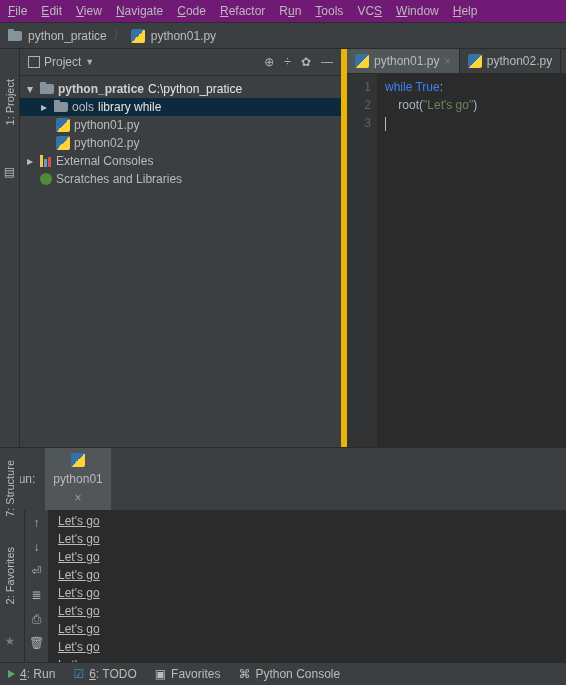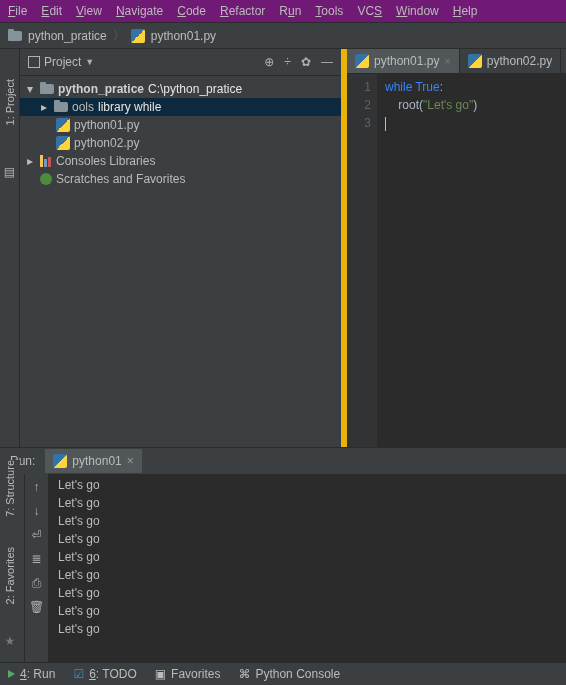--- a/index.html
+++ b/index.html
@@ -40,29 +40,29 @@
 .editor-body { flex: 1; display: flex; font-family: "Consolas", monospace; font-size: 12px; }
 .gutter { width: 30px; background: #313335; color: #606366; text-align: right; padding: 4px 6px 0 0; line-height: 18px; }
 .code { flex: 1; padding: 4px 8px 0 8px; line-height: 18px; white-space: pre; color: #a9b7c6; }
 .kw { color: #3b82f6; }
 .str { color: #6a8759; }
 .fn { color: #a9b7c6; }
 .cursor-line { border-left: 1px solid #bbbbbb; height: 14px; display: inline-block; vertical-align: middle; }
 .run-panel { height: 215px; border-top: 1px solid #2b2b2b; display: flex; flex-direction: column; }
 .run-header { display: flex; align-items: center; background: #3c3f41; }
 .run-label { padding: 6px 10px; }
-.run-tab { display: flex; align-items: center; gap: 5px; padding: 5px 8px; background: #515658; }
+.run-tab { display: flex; align-items: center; gap: 5px; padding: 5px 8px; background: #515658; flex-direction: column; }
 .run-body { flex: 1; display: flex; background: #2b2b2b; overflow: hidden; }
 .run-tools-col { width: 24px; background: #3c3f41; display: flex; flex-direction: column; align-items: center; padding-top: 6px; gap: 10px; }
 .run-tools-col2 { width: 24px; background: #3c3f41; display: flex; flex-direction: column; align-items: center; padding-top: 6px; gap: 10px; border-left: 1px solid #2b2b2b; }
 .ticon { width: 14px; height: 14px; display: flex; align-items: center; justify-content: center; color: #afb1b3; cursor: pointer; }
 .ticon.green { color: #59a869; }
 .ticon.red { color: #c75450; }
 .ticon.sel { background: #4b6eaf; border-radius: 2px; }
-.console-out { flex: 1; padding: 2px 10px; font-family: "Consolas", monospace; font-size: 12px; line-height: 18px; color: #bbbbbb; overflow: hidden; }
+.console-out { flex: 1; padding: 2px 10px; font-family: "Consolas", monospace; font-size: 12px; line-height: 18px; color: #bbbbbb; overflow: hidden; text-decoration: underline; }
 .statusbar { display: flex; align-items: center; background: #3c3f41; border-top: 1px solid #2b2b2b; padding: 4px 8px; gap: 18px; }
 .sb-item { display: flex; align-items: center; gap: 5px; cursor: default; }
 .play-tri { width: 0; height: 0; border-left: 7px solid #59a869; border-top: 4px solid transparent; border-bottom: 4px solid transparent; }
 .dropdown-arrow { font-size: 9px; color: #afb1b3; }
 </style>
 </head>
 <body>
 
 <div class="menubar">
   <span><span class="underline">F</span>ile</span>
@@ -128,26 +128,26 @@
         <span class="py-icon"></span>
         <span>python02.py</span>
       </div>
       <div class="tree-row">
         <span class="tree-arrow">▸</span>
         <span class="lib-icon">
             <span></span>
             <span></span>
             <span></span>
           </span>
-        <span>Consoles Libraries</span>
+        <span>External Consoles</span>
       </div>
       <div class="tree-row">
         <span class="tree-arrow"></span>
         <span class="scratch-icon"></span>
-        <span>Scratches and Favorites</span>
+        <span>Scratches and Libraries</span>
       </div>
     </div>
   </div>
 
   <div class="editor-area">
     <div class="editor-tabs">
       <div class="tab active">
         <span class="py-icon"></span>
         <span>python01.py</span>
         <span class="close">×</span>

